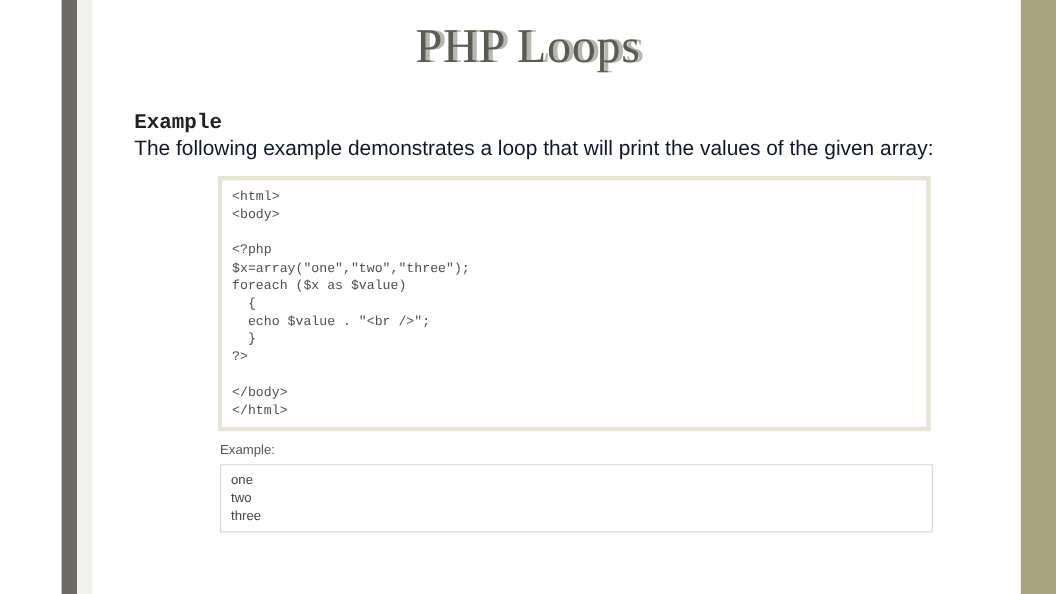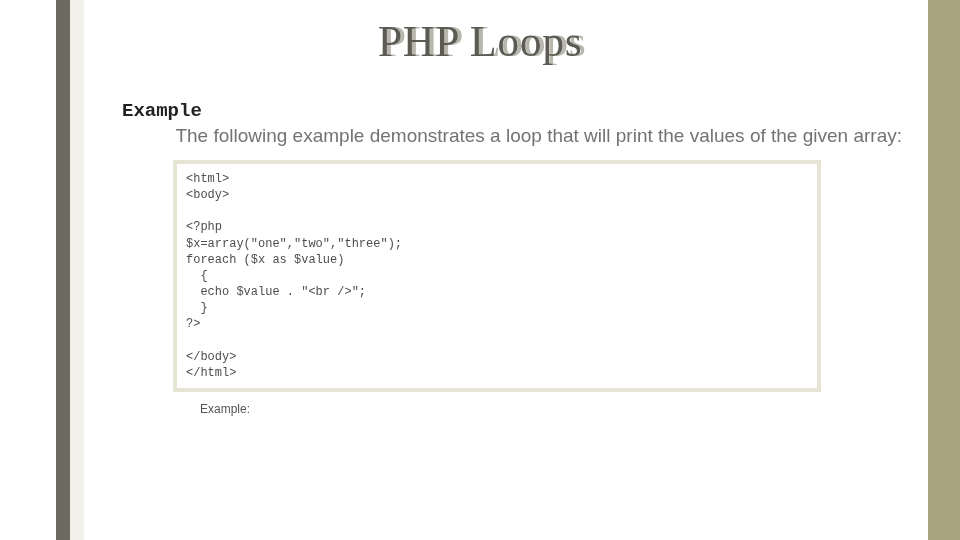--- a/index.html
+++ b/index.html
@@ -72,27 +72,26 @@
   .example-heading {
     font-family: Liberation Mono, monospace;
     font-weight: 700;
     font-size: 19px;
     color: #222;
     margin: 0 0 2px 0;
   }
   .example-desc {
     font-family: "Segoe UI", Arial, sans-serif;
     font-size: 19px;
-    color: #737373;
+    color: #0f172a;
     line-height: 1.25;
     margin: 0 0 12px 0;
-    text-align: right;
   }
   .code-frame {
-    margin-left: 51px;
+    margin-left: 76px;
     width: 648px;
     border: 4px solid #e6e5d5;
     background: #ffffff;
     padding: 7px 9px;
     box-sizing: border-box;
   }
   .code-frame pre {
     margin: 0;
     font-family: "Courier New", Courier, monospace;
     font-size: 12px;
@@ -151,14 +150,19 @@
   echo $value . "&lt;br /&gt;";
   }
 ?&gt;
 
 &lt;/body&gt;
 &lt;/html&gt;</pre>
     </div>
 
     <div class="output-label">Example:</div>
 
+    <div class="output-frame">
+      <pre>one
+two
+three</pre>
+    </div>
   </div>
 </div>
 
 </body></html>

